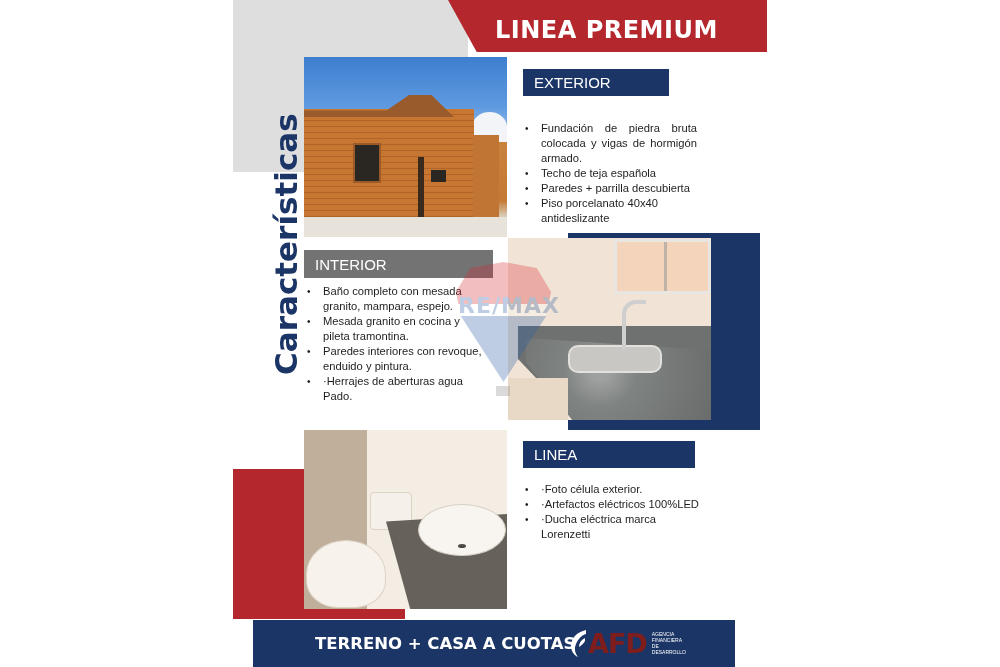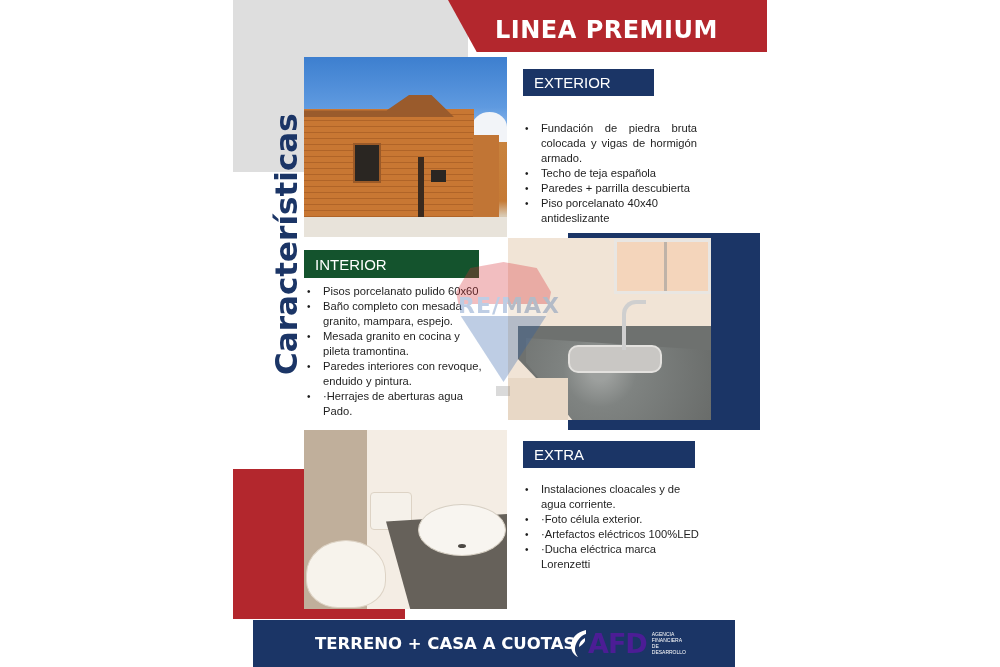--- a/index.html
+++ b/index.html
@@ -41,22 +41,22 @@
   .house-door { position: absolute; left: 114px; top: 100px; width: 6px; height: 60px; background: #3a2a1e; }
   .house-window2 { position: absolute; left: 127px; top: 113px; width: 15px; height: 12px; background: #2a2622; }
   .house-cloud { position: absolute; right: 0; top: 55px; width: 35px; height: 30px; background: #f2f4f8; border-radius: 50% 50% 0 0; }
   .house-grill { position: absolute; right: 8px; top: 78px; width: 26px; height: 82px; background: #c17535; }
   .house-ground { position: absolute; left: 0; bottom: 0; width: 100%; height: 20px; background: #e8e3da; }
 
   .section-header {
     position: absolute; color: #ffffff; font-size: 15px; padding-left: 11px;
     display: flex; align-items: center;
   }
-  .hdr-exterior { left: 523px; top: 69px; width: 131px; height: 27px; background: #1b3566; }
-  .hdr-interior { left: 304px; top: 250px; width: 175px; height: 28px; background: #14532d; }
+  .hdr-exterior { left: 523px; top: 69px; width: 146px; height: 27px; background: #1b3566; }
+  .hdr-interior { left: 304px; top: 250px; width: 189px; height: 28px; background: #737373; }
   .hdr-extra { left: 523px; top: 441px; width: 172px; height: 27px; background: #1b3566; }
 
   .feature-list { position: absolute; list-style: none; font-size: 11.2px; line-height: 15px; color: #1e1e1e; }
   .feature-list li { position: relative; padding-left: 18px; }
   .feature-list li::before { content: "\2022"; position: absolute; left: 2px; top: 0; font-size: 10px; }
   .list-exterior { left: 523px; top: 105px; width: 174px; }
   .list-exterior li.justify { text-align: justify; text-align-last: left; margin-top: 16px; }
   .list-interior { left: 305px; top: 284px; width: 180px; }
   .list-extra { left: 523px; top: 482px; width: 180px; }
 
@@ -91,21 +91,21 @@
   .watermark-balloon { position: absolute; left: 10px; top: 0; width: 95px; height: 120px;
     background: linear-gradient(180deg, #d72a32 0 35%, #ffffff 35% 45%, #2b5ea8 45% 100%);
     clip-path: polygon(50% 100%, 5% 45%, 0 25%, 15% 5%, 50% 0, 85% 5%, 100% 25%, 95% 45%); }
   .watermark-text { position: absolute; left: 12px; top: 31px; font-family: "DejaVu Sans", sans-serif; font-weight: bold; font-size: 22px; color: #2b5ea8; letter-spacing: 1px; }
   .watermark-basket { position: absolute; left: 50px; top: 124px; width: 14px; height: 10px; background: #888; }
 
   .bottom-bar { position: absolute; left: 253px; top: 620px; width: 482px; height: 47px; background: #1b3566; }
   .bottom-bar-title { position: absolute; left: 315px; top: 634px; font-family: "DejaVu Sans", sans-serif; font-weight: bold; font-size: 16.5px; color: #ffffff; white-space: nowrap; text-align: right; }
   .afd-logo { position: absolute; left: 569px; top: 624px; width: 125px; height: 38px; display: flex; align-items: center; }
   .afd-swoosh { width: 18px; height: 30px; position: relative; margin-right: 1px; }
-  .afd-letters { font-family: "DejaVu Sans", sans-serif; font-weight: bold; font-size: 27px; color: #4c1d95; letter-spacing: -1px; line-height: 1; }
+  .afd-letters { font-family: "DejaVu Sans", sans-serif; font-weight: bold; font-size: 27px; color: #7f1d1d; letter-spacing: -1px; line-height: 1; }
   .afd-subtitle { margin-left: 5px; font-size: 5px; line-height: 6px; color: #ffffff; text-transform: uppercase; width: 40px; }
   .afd-subtitle span { display: block; }
 </style>
 </head>
 <body>
 
 <div class="canvas">
 
   <div class="grey-block"></div>
 
@@ -144,21 +144,20 @@
     <div class="kitchen-counter-top"></div>
     <div class="kitchen-sink"></div>
     <div class="kitchen-faucet"></div>
     <div class="kitchen-cabinet"></div>
   </div>
 
   <div class="section-header hdr-interior">
     <span>INTERIOR</span>
   </div>
   <ul class="feature-list list-interior">
-    <li>Pisos porcelanato pulido 60x60</li>
     <li>Baño completo con mesada granito, mampara, espejo.</li>
     <li>Mesada granito en cocina y pileta tramontina.</li>
     <li>Paredes interiores con revoque, enduido y pintura.</li>
     <li>·Herrajes de aberturas agua Pado.</li>
   </ul>
 
   <div class="watermark">
     <div class="watermark-balloon"></div>
     <div class="watermark-text">RE/MAX</div>
     <div class="watermark-basket"></div>
@@ -169,24 +168,23 @@
     <div class="bath-wall"></div>
     <div class="bath-screen"></div>
     <div class="bath-tank"></div>
     <div class="bath-toilet"></div>
     <div class="bath-counter"></div>
     <div class="bath-sink"></div>
     <div class="bath-drain"></div>
   </div>
 
   <div class="section-header hdr-extra">
-    <span>EXTRA</span>
+    <span>LINEA</span>
   </div>
   <ul class="feature-list list-extra">
-    <li>Instalaciones cloacales y de agua corriente.</li>
     <li>·Foto célula exterior.</li>
     <li>·Artefactos eléctricos 100%LED</li>
     <li>·Ducha eléctrica marca Lorenzetti</li>
   </ul>
 
   <div class="bottom-bar"></div>
   <div class="bottom-bar-title">TERRENO + CASA A CUOTAS</div>
   <div class="afd-logo">
     <div class="afd-swoosh">
       <svg width="18" height="30" viewBox="0 0 18 30">

